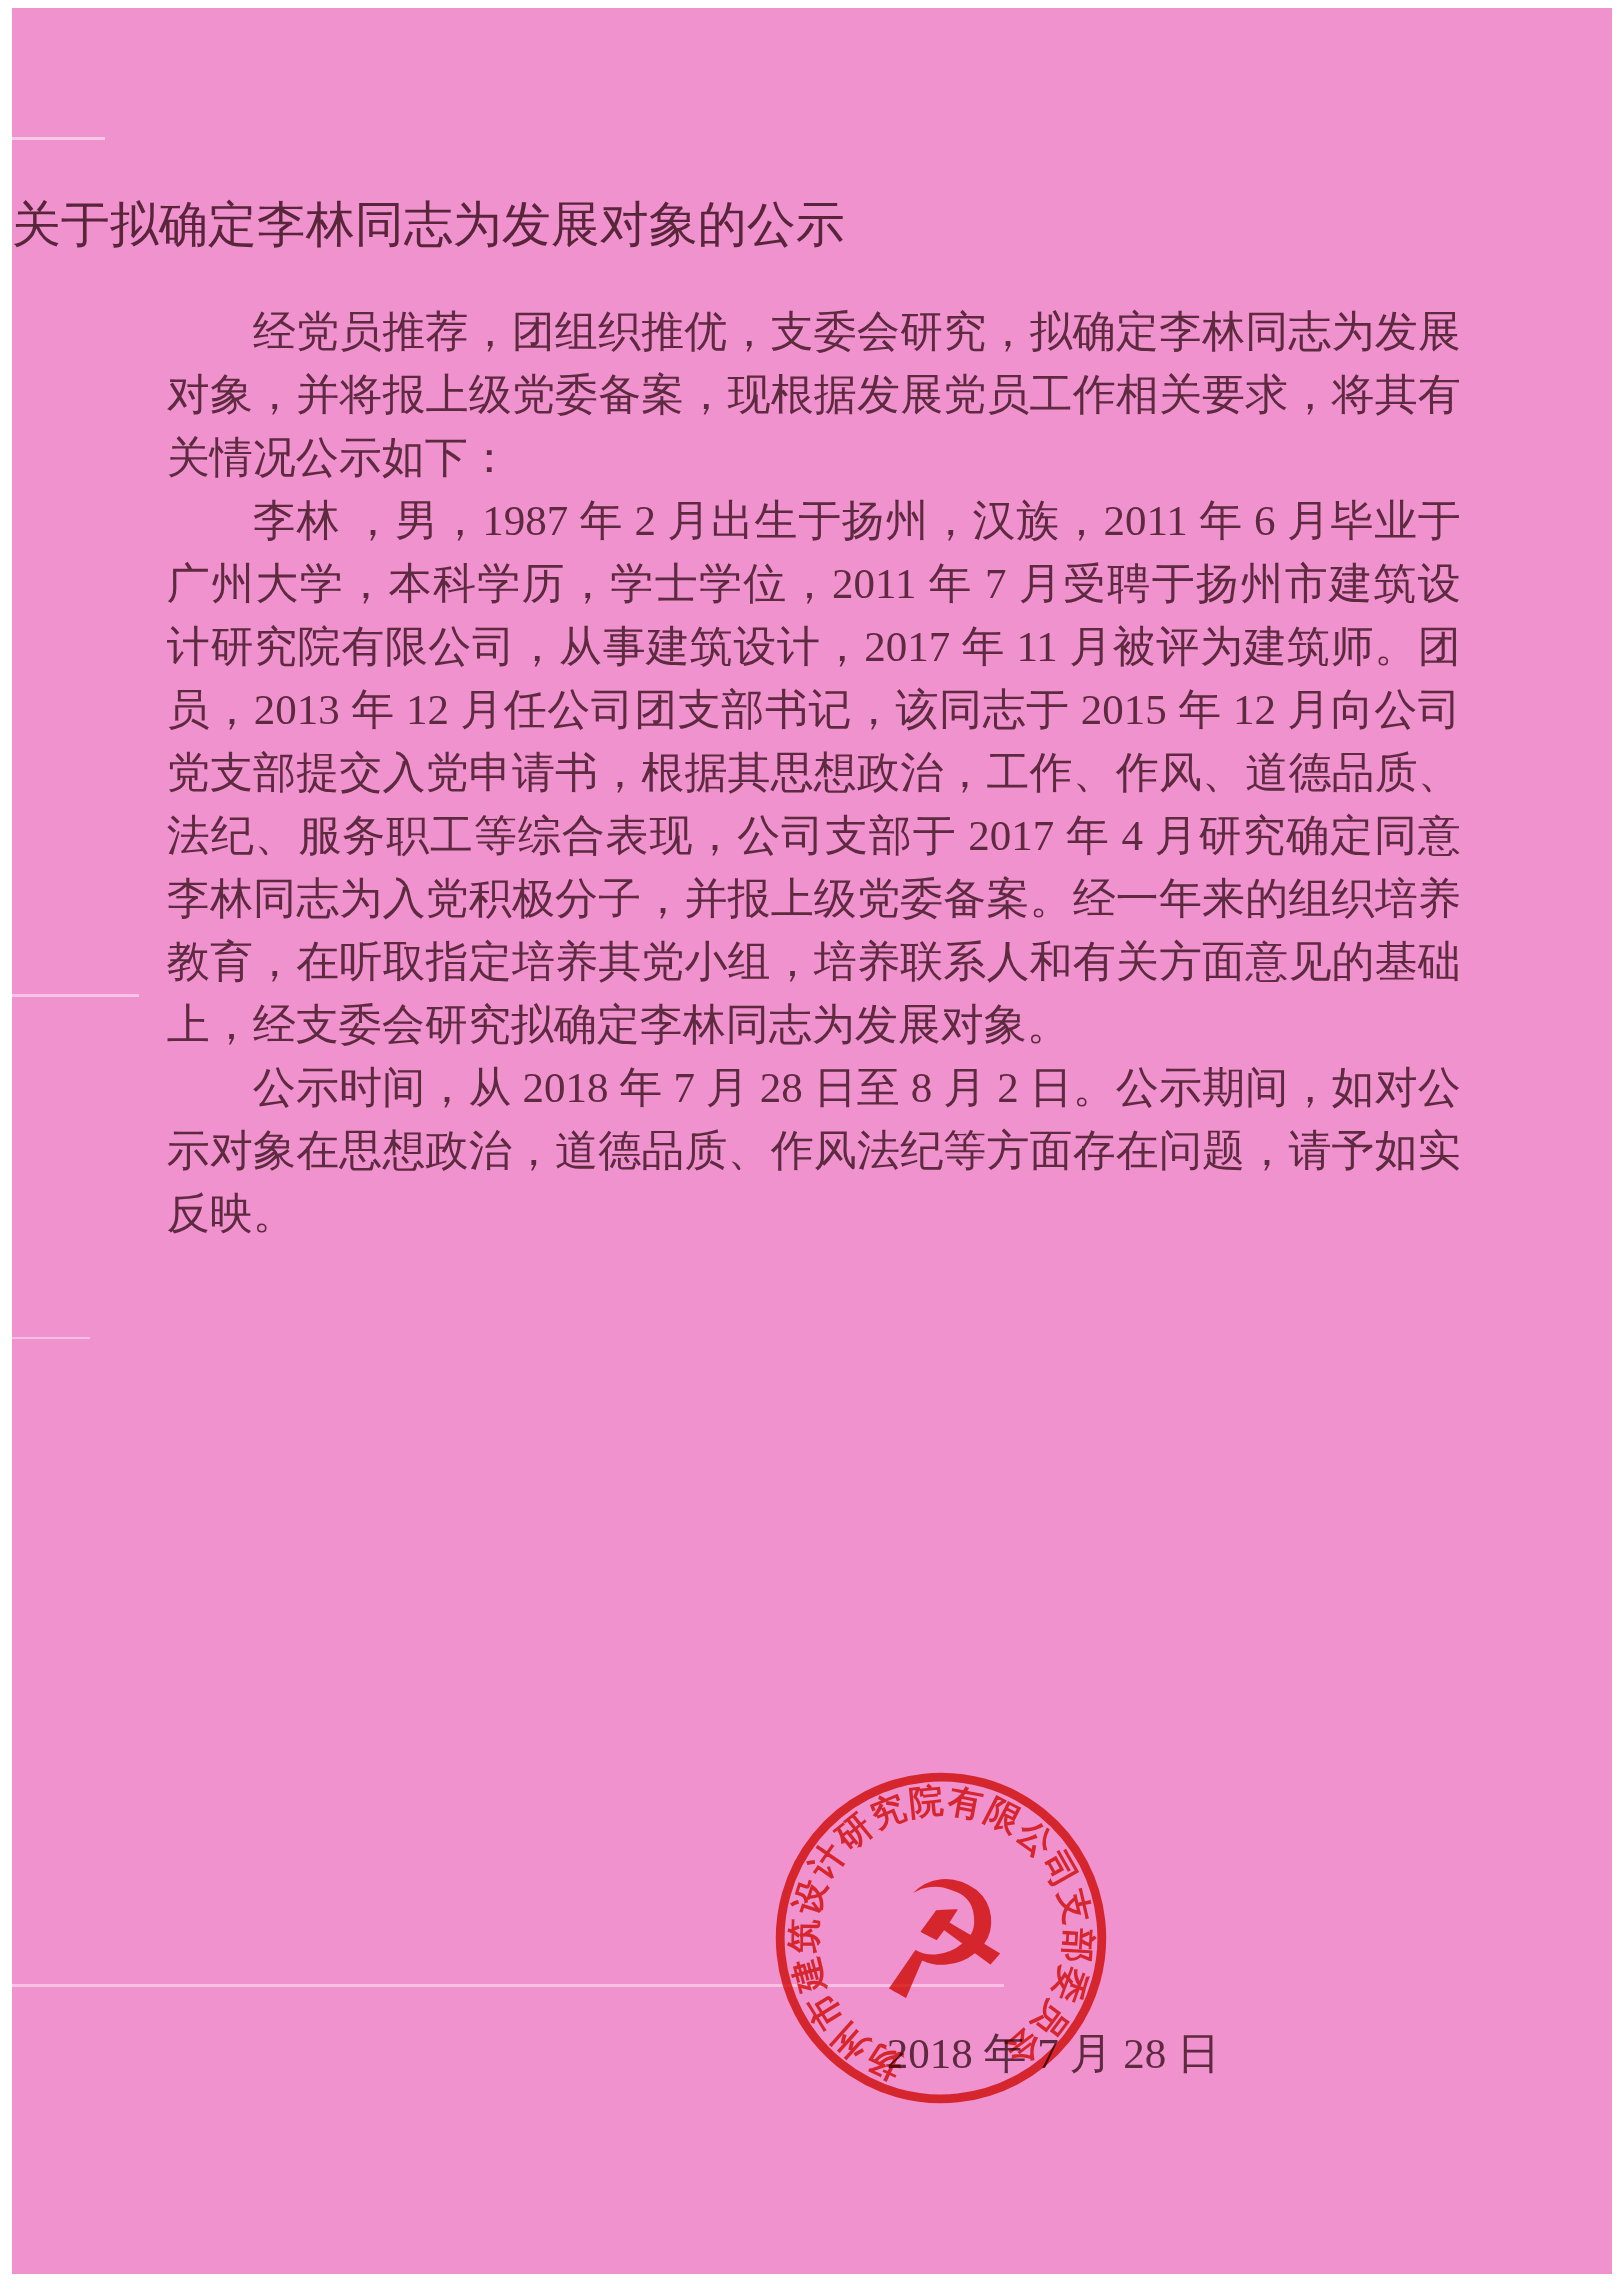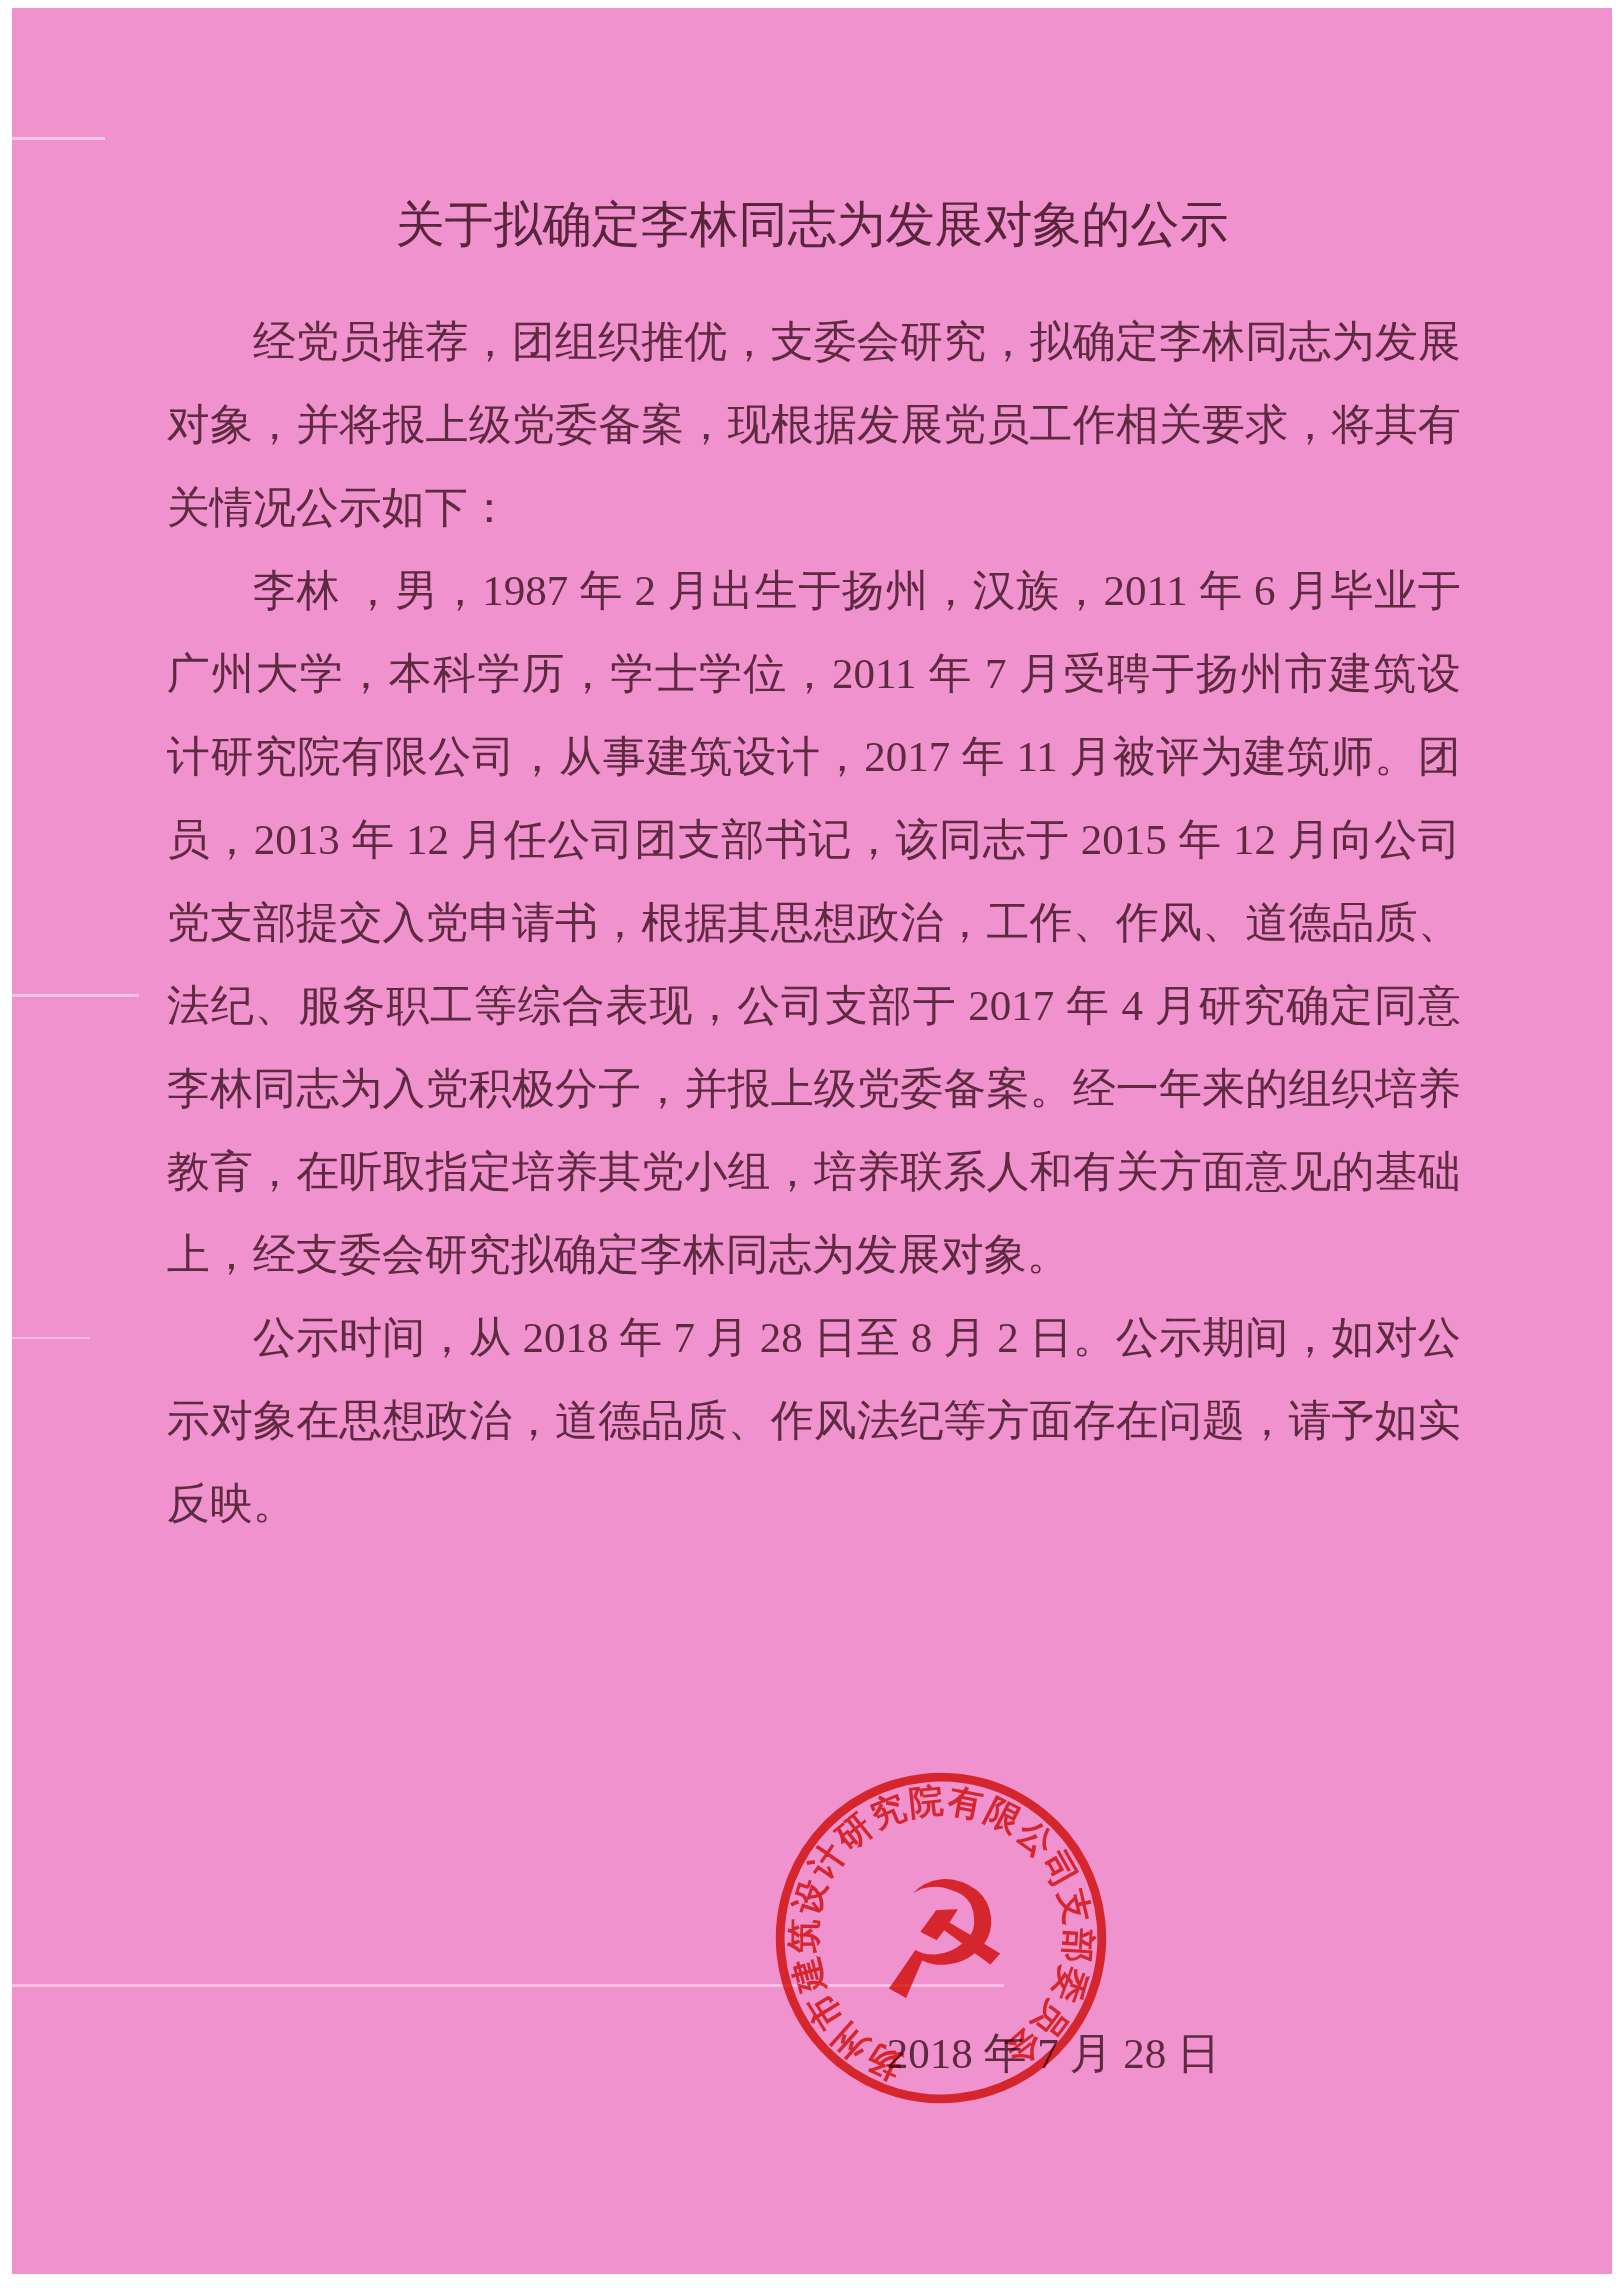--- a/index.html
+++ b/index.html
@@ -11,31 +11,31 @@
     overflow: hidden;
   }
   .page {
     position: absolute;
     left: 11.8px; top: 7.8px; right: 7.8px; bottom: 17.6px;
     background: #f092ce;
   }
   .title {
     position: absolute;
     left: 0; right: 0; top: 184px;
-    text-align: center;
+    text-align: left;
     font-size: 49px;
     letter-spacing: 0px;
     color: #59253a;
     white-space: nowrap;
   }
   .bodytext {
     position: absolute;
     left: 155px; top: 292px; width: 1294px;
     font-size: 43px;
-    line-height: 83px;
+    line-height: 63px;
     text-align: justify;
     text-justify: inter-character;
     color: #5e2a40;
   }
   .bodytext p { margin: 0; text-indent: 2em; }
   .phone-line1 { margin: 0; text-indent: 1.3em; }
   .phone-line2 { margin: 0; text-indent: 6.3em; }
   .signature {
     position: absolute;
     left: 478px; top: 1923px;

